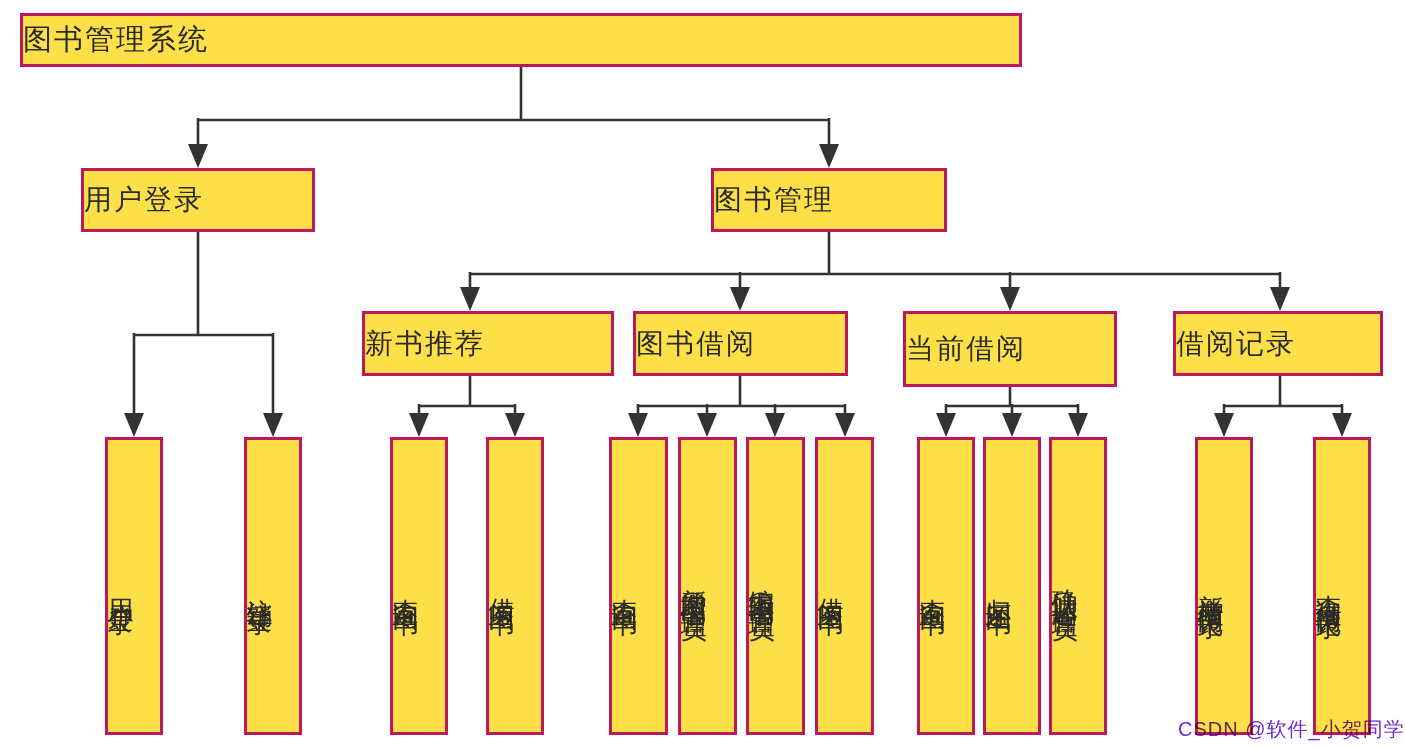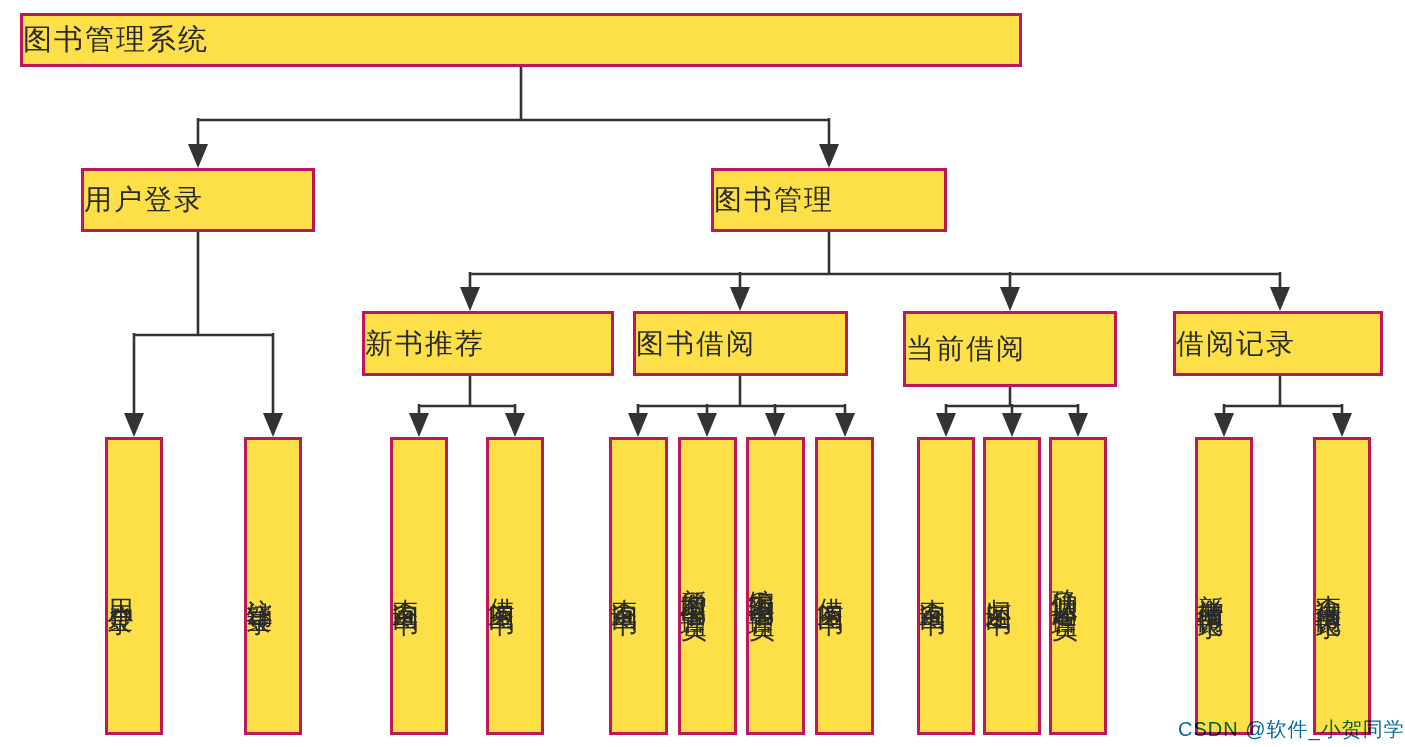--- a/index.html
+++ b/index.html
@@ -29,21 +29,21 @@
     font-size:26px;
     letter-spacing:4px;
     line-height:1;
     white-space:nowrap;
   }
   .watermark{
     position:absolute;
     left:1178px;top:716px;
     z-index:3;
     font-size:20px;
-    color:#0369a1;
+    color:#6d28d9;
     mix-blend-mode:multiply;
     letter-spacing:1px;
     white-space:nowrap;
   }
 </style>
 </head>
 <body>
 
 <svg id="connectors" width="1405" height="747" viewBox="0 0 1405 747" fill="none" stroke="#333333" stroke-width="2.6">
 

